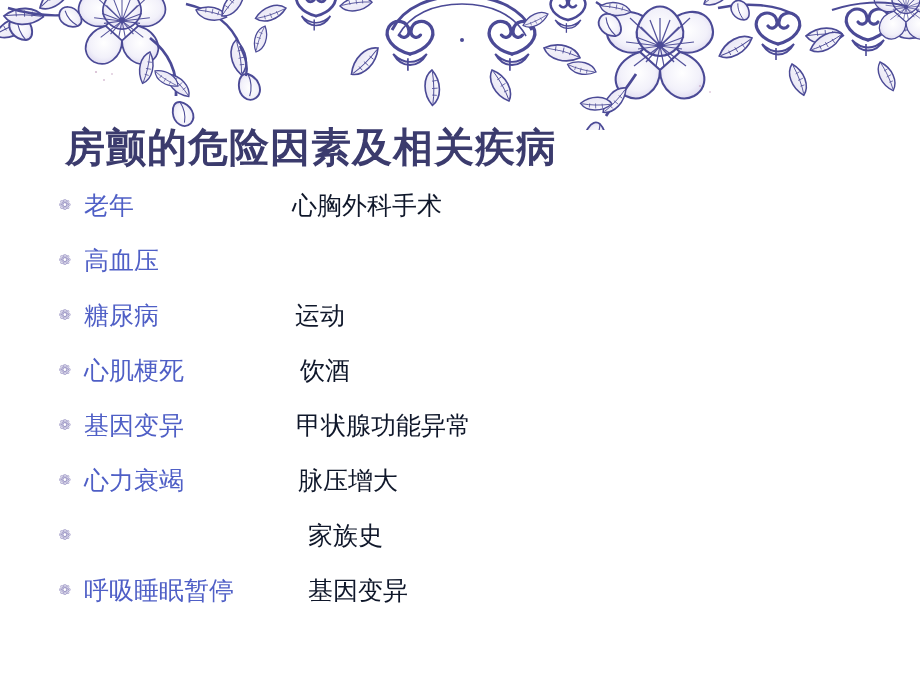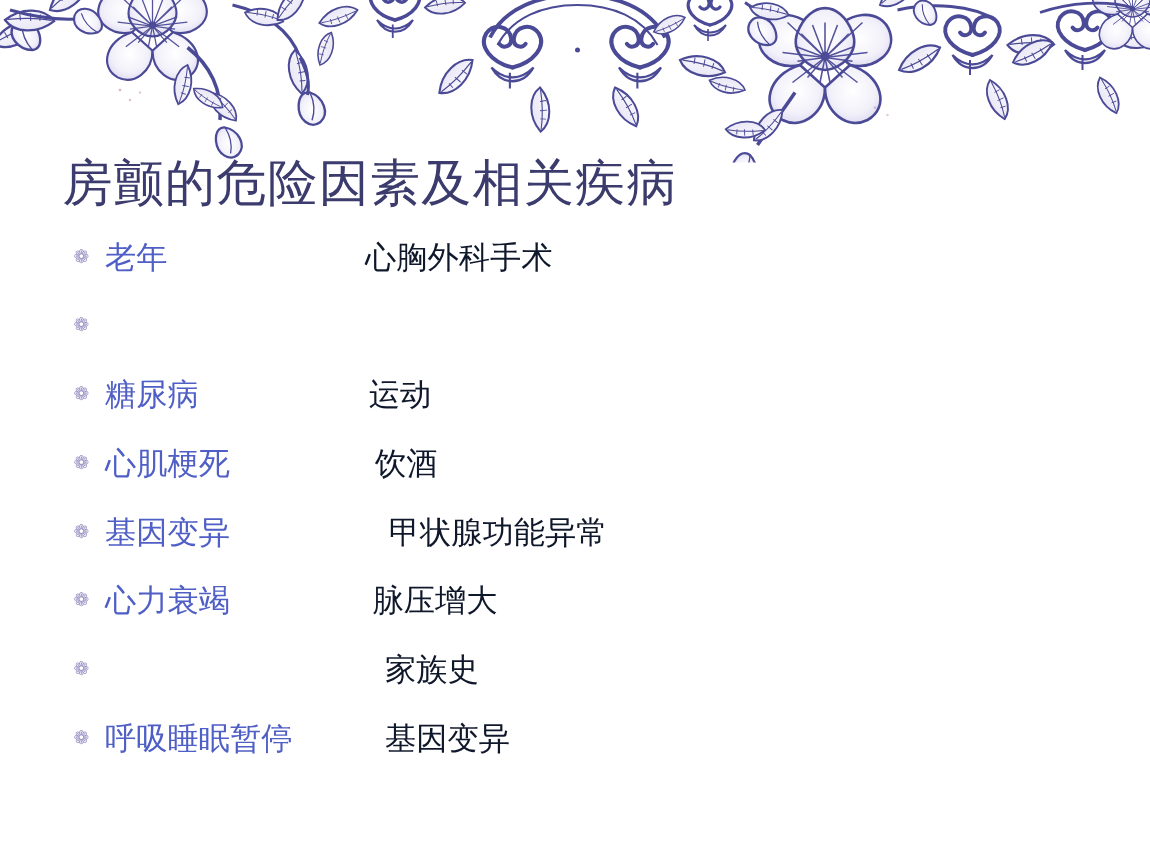--- a/index.html
+++ b/index.html
@@ -25,25 +25,25 @@
     width: 920px;
     height: 130px;
     pointer-events: none;
     z-index: 1;
   }
   #slide-decor svg { display: block; }
 
   
   #slide-title {
     position: absolute;
-    left: 50px;
+    left: 65px;
     top: 96px;
     z-index: 3;
     font-size: 40px;
-    font-weight: normal;
+    font-weight: bold;
     line-height: 48px;
     letter-spacing: 1px;
     color: #3b3b6d;
     white-space: nowrap;
     text-shadow: 1px 1px 0 rgba(255,255,255,0.55);
   }
 
   
   #risk-factor-list {
     position: absolute;
@@ -241,38 +241,39 @@
 <ul id="risk-factor-list">
 
   <li class="risk-row">
     <span class="risk-bullet">❁</span>
     <span class="risk-primary">老年</span>
     <span class="risk-secondary" style="left:292px;">心胸外科手术</span>
   </li>
 
   <li class="risk-row">
     <span class="risk-bullet">❁</span>
+    <span class="risk-primary">高血压</span>
   </li>
 
   <li class="risk-row">
     <span class="risk-bullet">❁</span>
     <span class="risk-primary">糖尿病</span>
     <span class="risk-secondary" style="left:295px;">运动</span>
   </li>
 
   <li class="risk-row">
     <span class="risk-bullet">❁</span>
     <span class="risk-primary">心肌梗死</span>
     <span class="risk-secondary" style="left:300px;">饮酒</span>
   </li>
 
   <li class="risk-row">
     <span class="risk-bullet">❁</span>
     <span class="risk-primary">基因变异</span>
-    <span class="risk-secondary" style="left:311px;text-align:center;">甲状腺功能异常</span>
+    <span class="risk-secondary" style="left:296px;text-align:center;">甲状腺功能异常</span>
   </li>
 
   <li class="risk-row">
     <span class="risk-bullet">❁</span>
     <span class="risk-primary">心力衰竭</span>
     <span class="risk-secondary" style="left:298px;text-align:center;">脉压增大</span>
   </li>
 
   <li class="risk-row">
     <span class="risk-bullet">❁</span>

